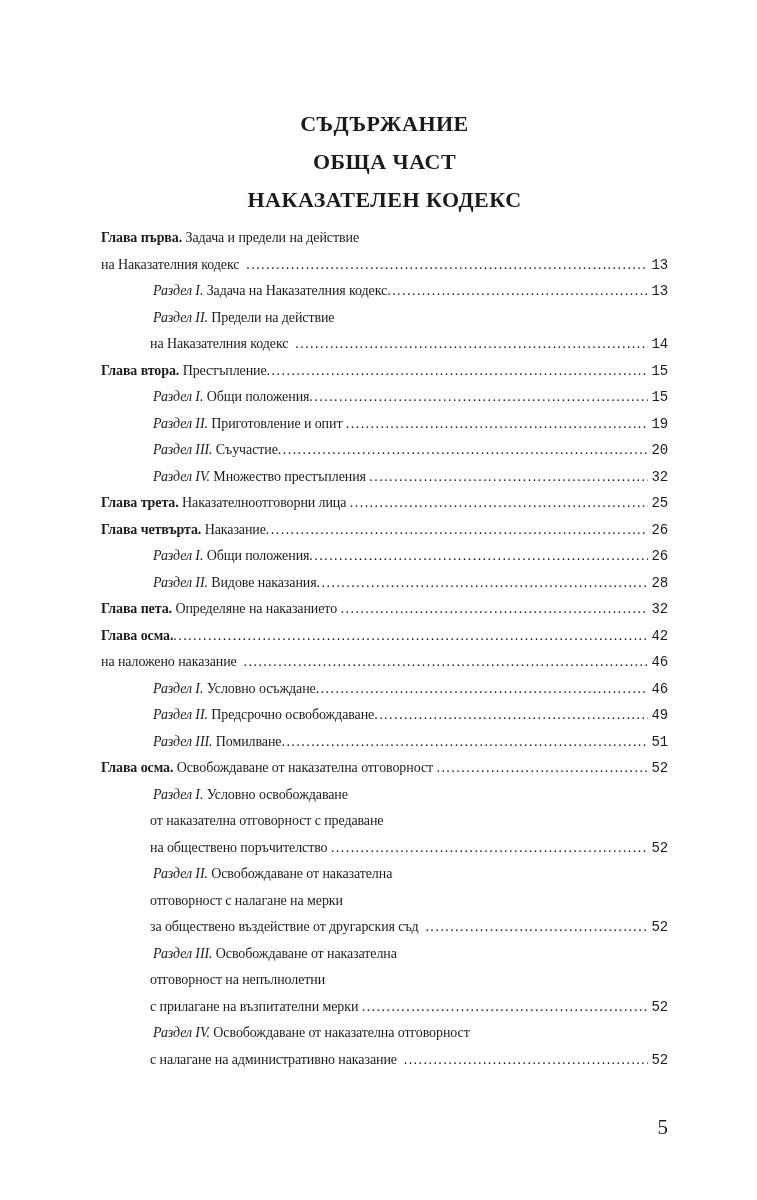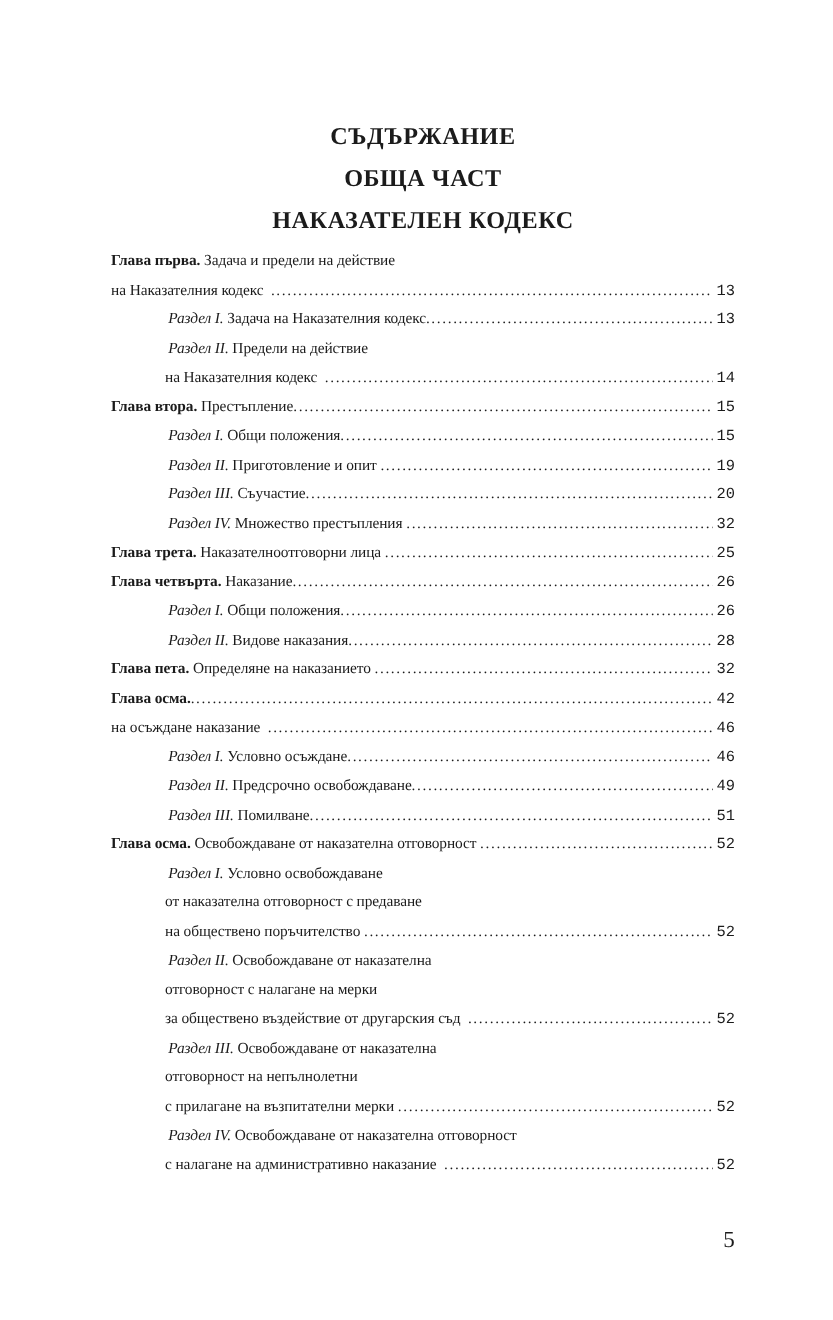--- a/index.html
+++ b/index.html
@@ -167,21 +167,21 @@
         <span class="txt"> Определяне на наказанието </span>
         <span class="dots">........................................................................................................................</span>
         <span class="pg">32</span>
       </div>
       <div class="row chapter">
         <span class="lead bold">Глава осма.</span>
         <span class="dots">........................................................................................................................</span>
         <span class="pg">42</span>
       </div>
       <div class="row chapter-cont">
-        <span class="txt">на осъждане наказание  </span>
+        <span class="txt">на наложено наказание  </span>
         <span class="dots">........................................................................................................................</span>
         <span class="pg">46</span>
       </div>
       <div class="row section">
         <span class="lead italic">Раздел I.</span>
         <span class="txt"> Условно осъждане</span>
         <span class="dots">........................................................................................................................</span>
         <span class="pg">46</span>
       </div>
       <div class="row section">

